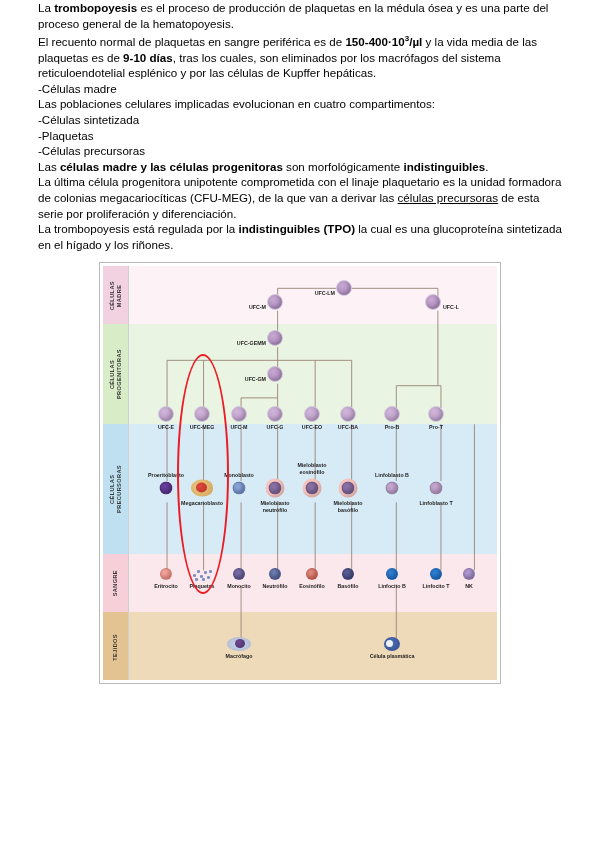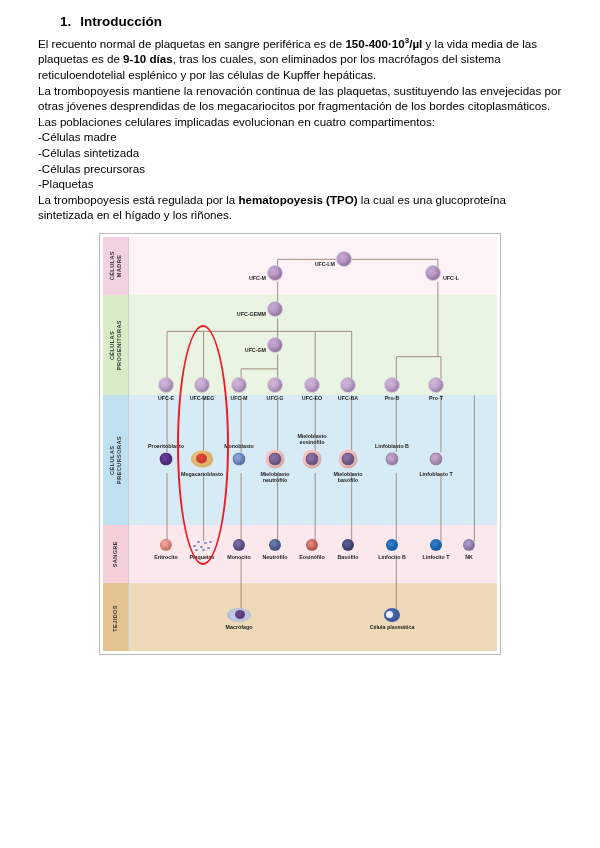--- a/index.html
+++ b/index.html
@@ -94,33 +94,32 @@
     border-radius:50%;
     pointer-events:none;
   }
 </style>
 </head>
 <body>
 
 <div class="page">
 
 
-  <div class="section-head">
-    <span class="num">1.</span><span>Introducción</span>
-  </div>
 
   <div>
+    <p class="body">La <b>trombopoyesis</b> es el proceso de producción de plaquetas en la médula ósea y es una parte del proceso general de la hematopoyesis.</p>
     <p class="body">El recuento normal de plaquetas en sangre periférica es de <b>150-400·10<span class="sup">3</span>/µl</b> y la vida media de las plaquetas es de <b>9-10 días</b>, tras los cuales, son eliminados por los macrófagos del sistema reticuloendotelial esplénico y por las células de Kupffer hepáticas.</p>
-    <p class="body">La trombopoyesis mantiene la renovación continua de las plaquetas, sustituyendo las envejecidas por otras jóvenes desprendidas de los megacariocitos por fragmentación de los bordes citoplasmáticos.</p>
+    <p class="body">-Células madre</p>
     <p class="body">Las poblaciones celulares implicadas evolucionan en cuatro compartimentos:</p>
-    <p class="body">-Células madre</p>
     <p class="body">-Células sintetizada</p>
+    <p class="body">-Plaquetas</p>
     <p class="body">-Células precursoras</p>
-    <p class="body">-Plaquetas</p>
-    <p class="body">La trombopoyesis está regulada por la <b>hematopoyesis (TPO)</b> la cual es una glucoproteína sintetizada en el hígado y los riñones.</p>
+    <p class="body">Las <b>células madre y las células progenitoras</b> son morfológicamente <b>indistinguibles</b>.</p>
+    <p class="body">La última célula progenitora unipotente comprometida con el linaje plaquetario es la unidad formadora de colonias megacariocíticas (CFU-MEG), de la que van a derivar las <u>células precursoras</u> de esta serie por proliferación y diferenciación.</p>
+    <p class="body">La trombopoyesis está regulada por la <b>indistinguibles (TPO)</b> la cual es una glucoproteína sintetizada en el hígado y los riñones.</p>
   </div>
 
   <div class="diagram-frame">
     <div class="diagram" id="diagram">
         <div class="band" style="top: 0px; height: 58px;">
           <div class="band-main" style="background: rgb(253, 243, 247);"></div>
           <div class="band-side" style="background: rgb(242, 210, 224);">
             <span style="white-space: pre-line;">CÉLULAS
 MADRE</span>
           </div>

